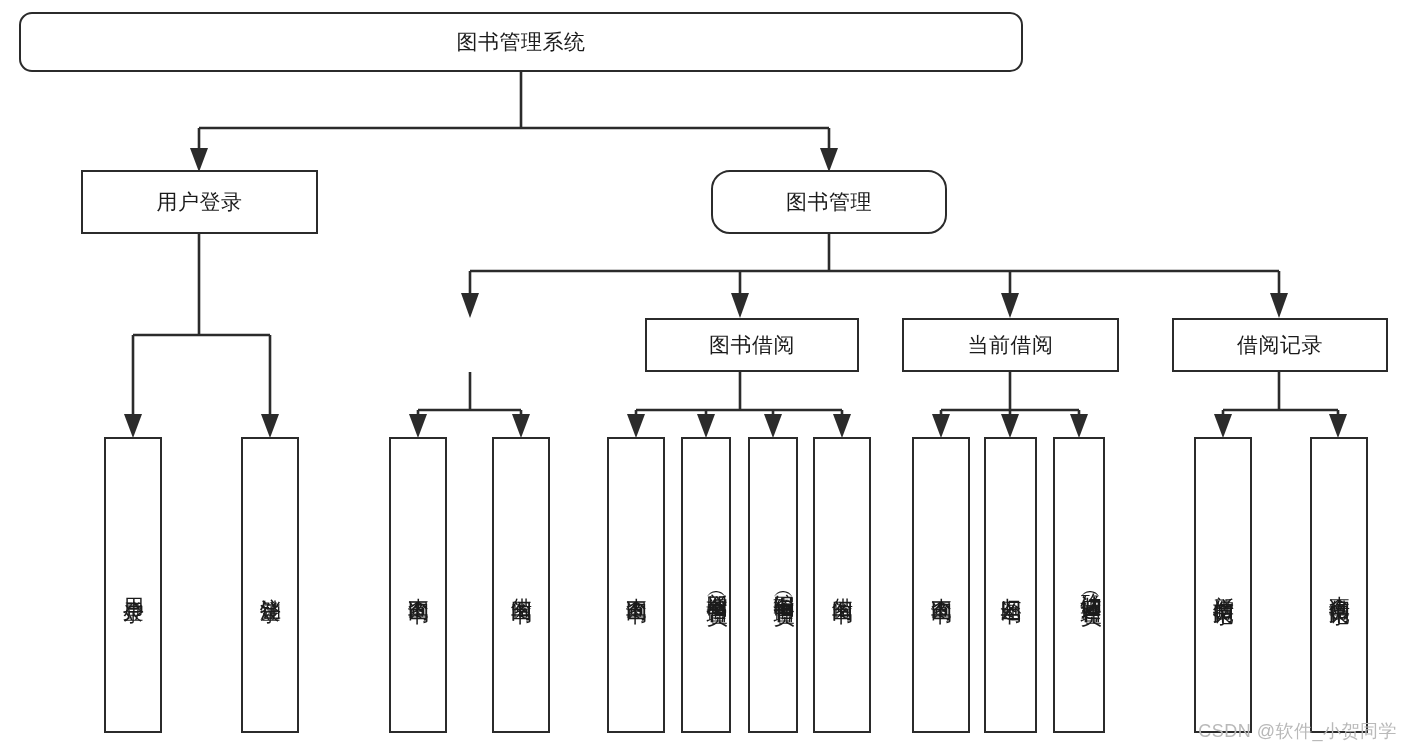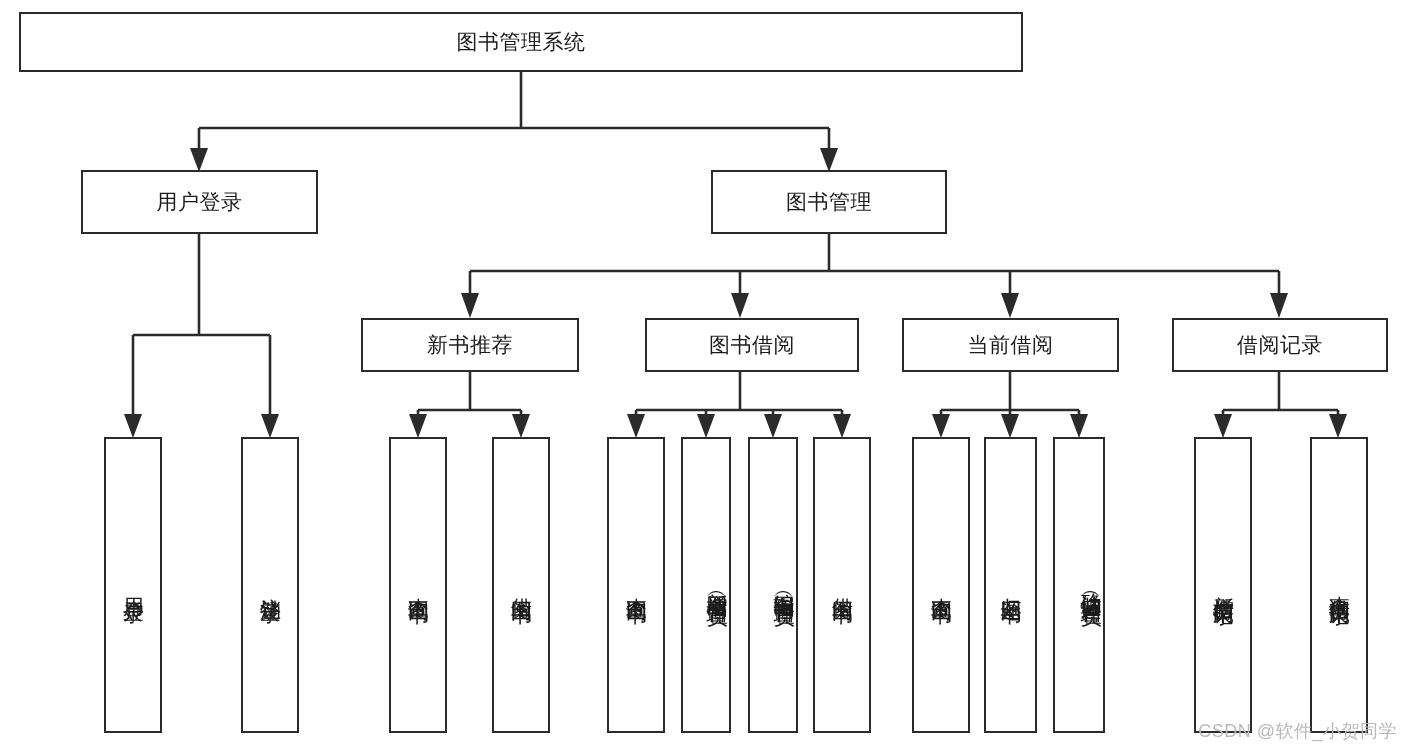--- a/index.html
+++ b/index.html
@@ -141,27 +141,26 @@
     <g>
       <line x1="1279" y1="372" x2="1279" y2="410"></line>
       <line x1="1223" y1="410" x2="1338" y2="410"></line>
       <line x1="1223" y1="410" x2="1223" y2="418"></line>
       <polygon points="1214,414 1232,414 1223,438"></polygon>
       <line x1="1338" y1="410" x2="1338" y2="418"></line>
       <polygon points="1329,414 1347,414 1338,438"></polygon>
     </g>
   </svg>
 
-  <div class="node h" style="left:19px;top:12px;width:1004px;height:60px;">图书管理系统</div>
+  <div class="node h" style="left:19px;top:12px;width:1004px;height:60px;border-radius:13px;">图书管理系统</div>
 
   <div class="node h" style="left:81px;top:170px;width:237px;height:64px;">用户登录</div>
 
-  <div class="node h" style="left:711px;top:170px;width:236px;height:64px;">图书管理</div>
+  <div class="node h" style="left:711px;top:170px;width:236px;height:64px;border-radius:19px;">图书管理</div>
 
-  <div class="node h" style="left:361px;top:318px;width:218px;height:54px;">新书推荐</div>
 
   <div class="node h" style="left:633px;top:318px;width:214px;height:54px;margin-left:12px;">图书借阅</div>
 
   <div class="node h" style="left:902px;top:318px;width:217px;height:54px;">当前借阅</div>
 
   <div class="node h" style="left:1172px;top:318px;width:216px;height:54px;text-align:center;">借阅记录</div>
 
   <div class="node v vmid" style="left:104px;top:437px;width:58px;height:296px;">用户登录</div>
 
   <div class="node v vmid" style="left:241px;top:437px;width:58px;height:296px;">注销登录</div>

